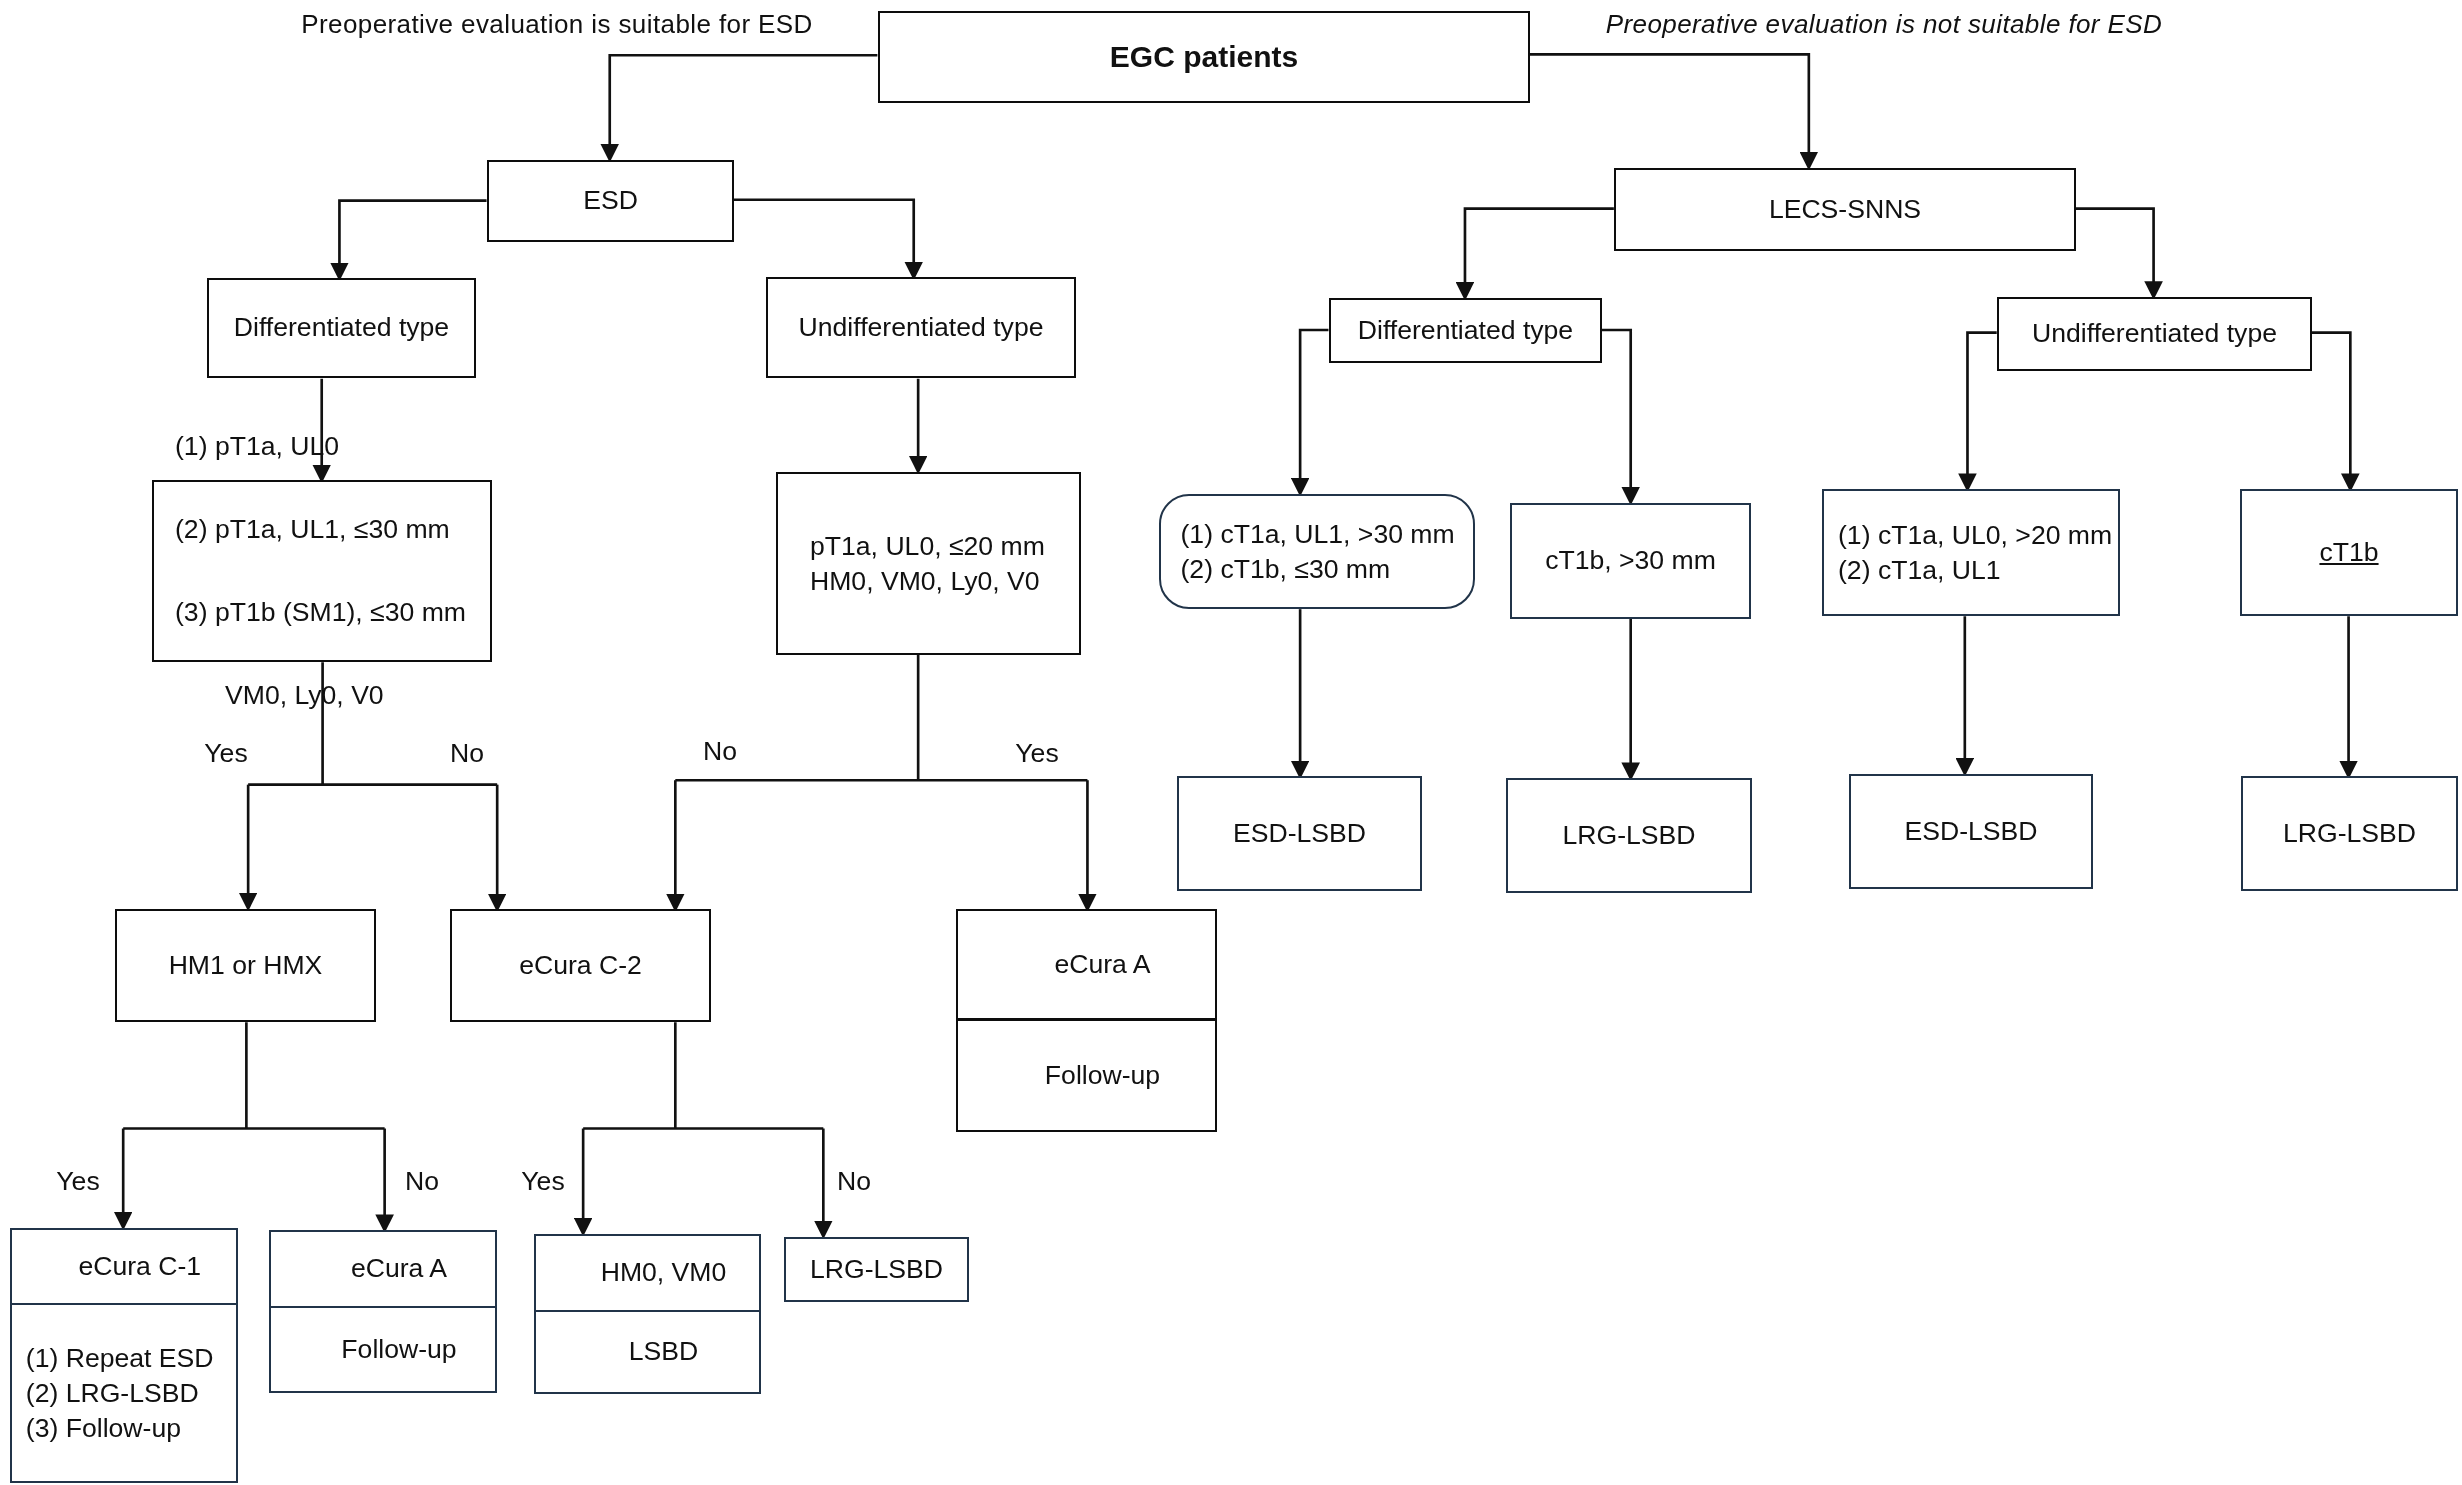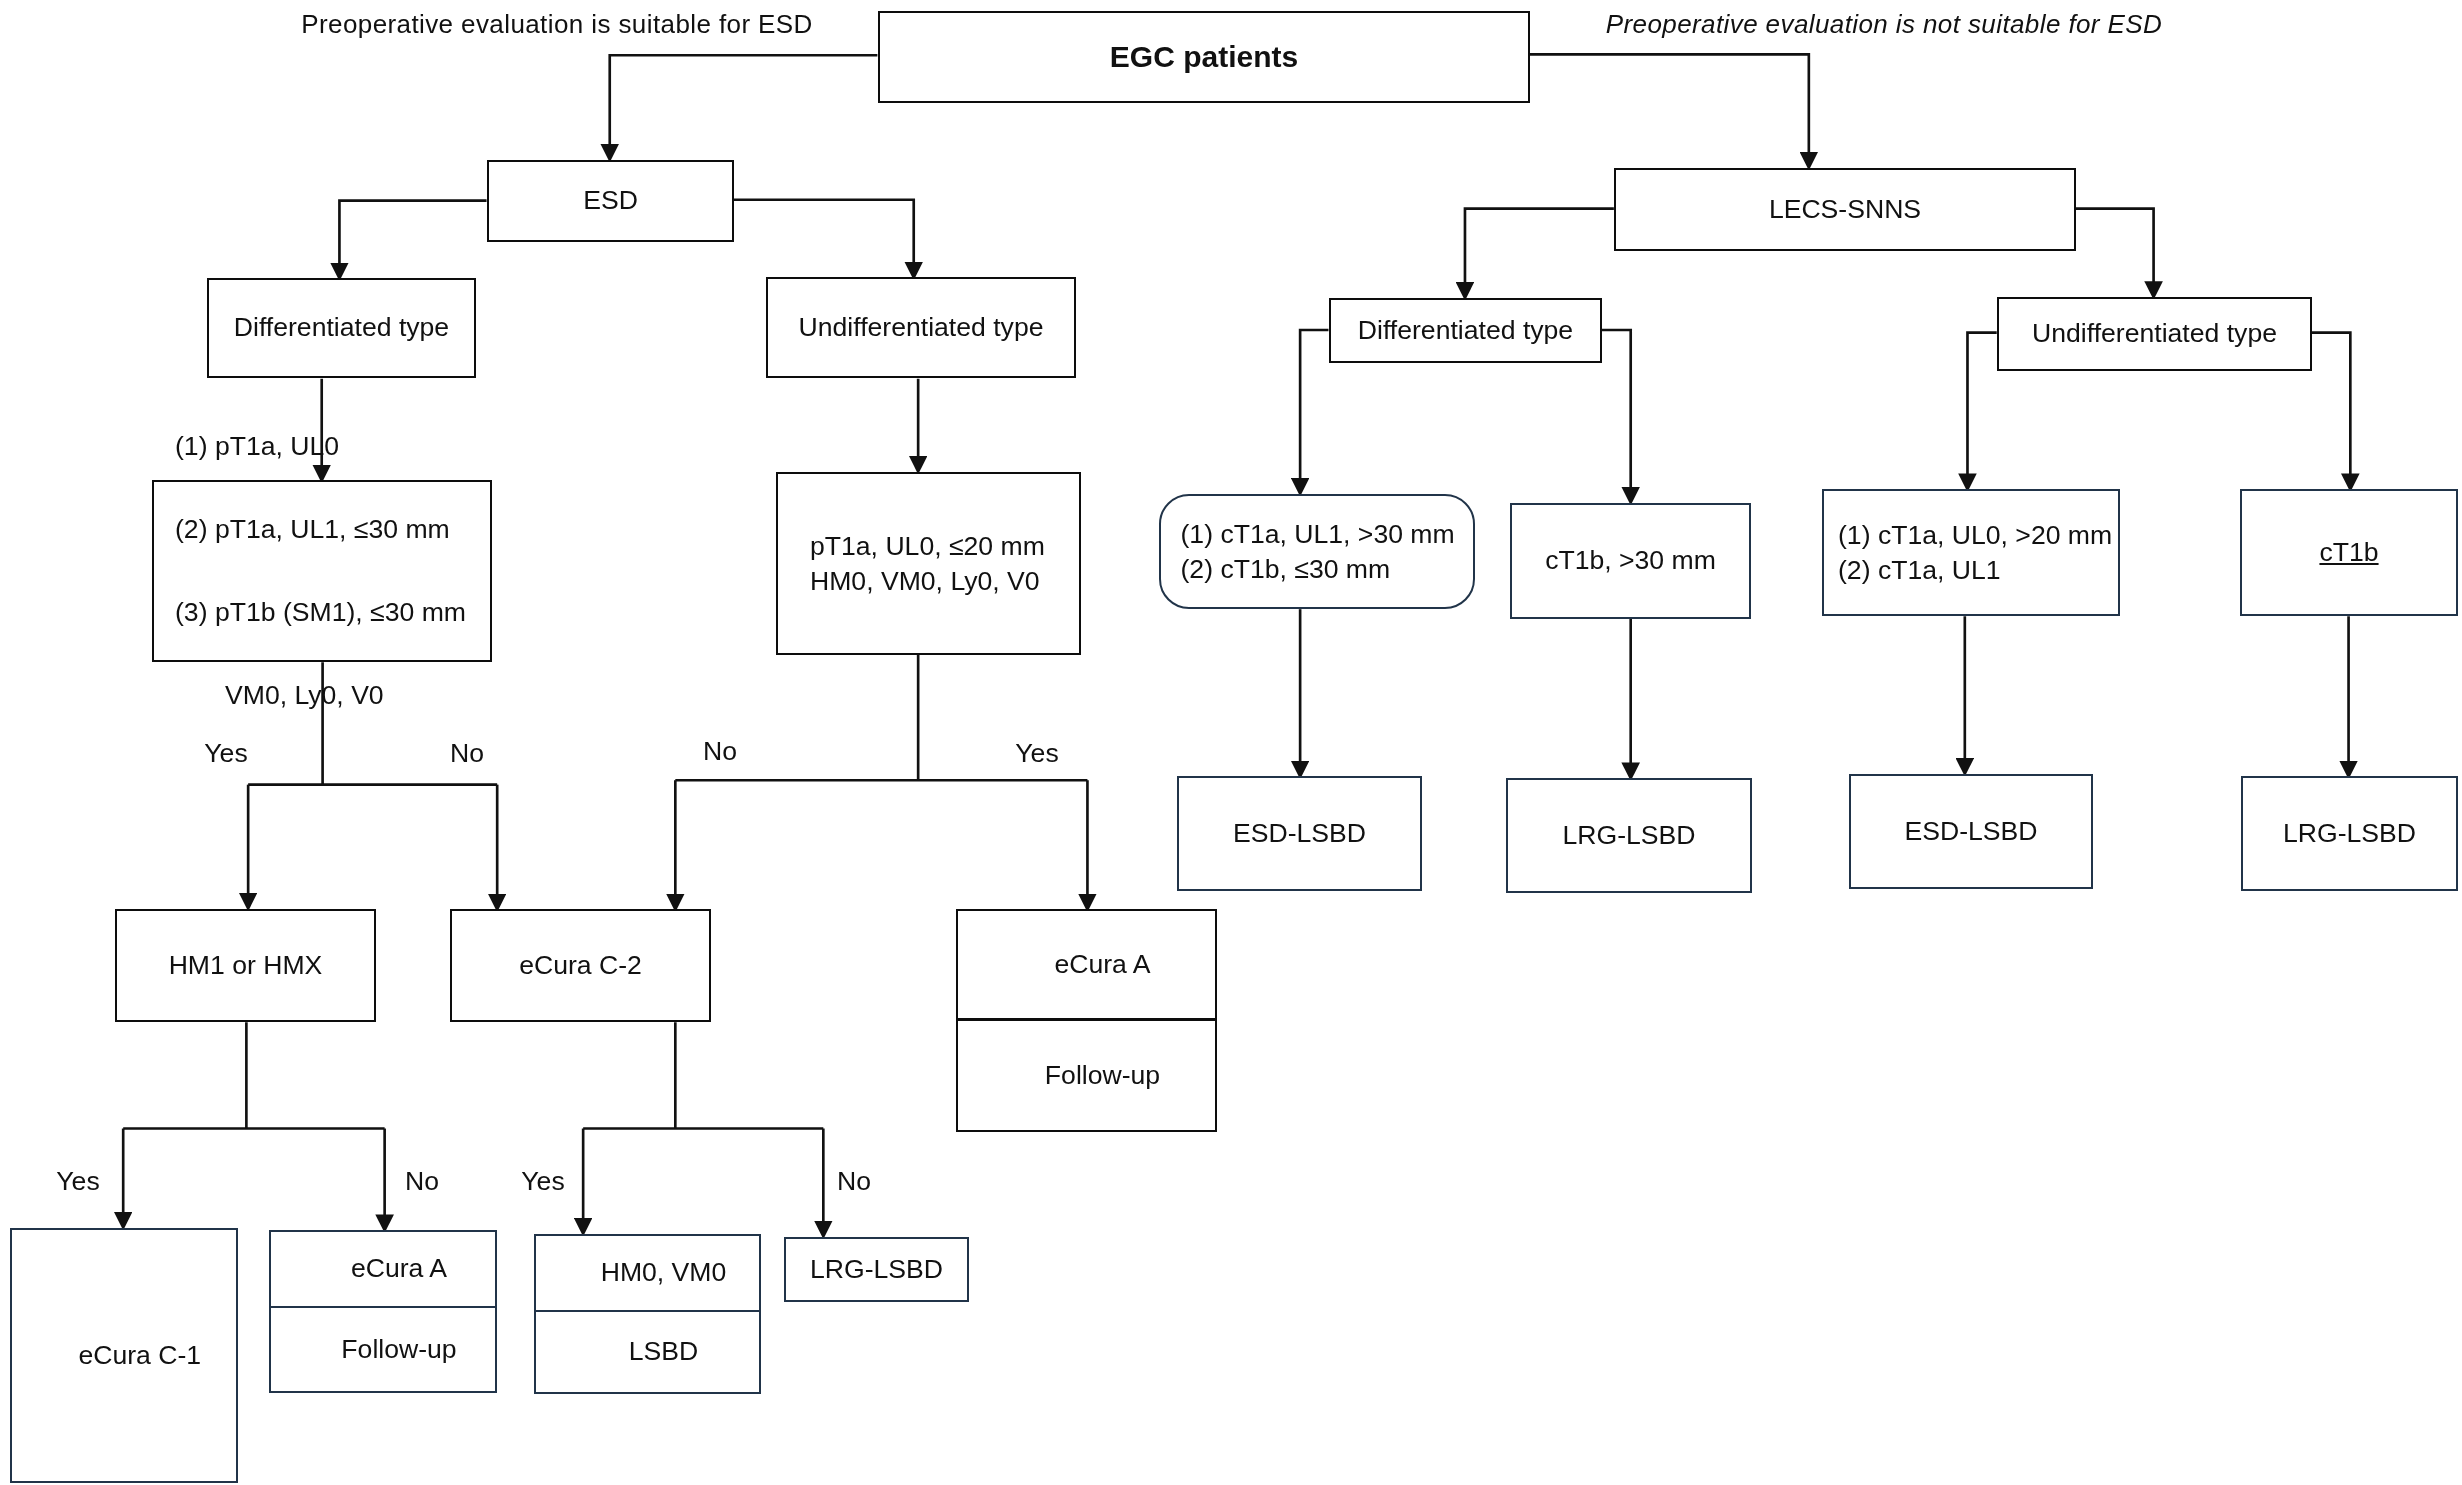--- a/index.html
+++ b/index.html
@@ -198,20 +198,25 @@
 <div class="box" id="hm1">HM1 or HMX</div>
 <div class="box" id="ecura-c2">eCura C-2</div>
 
 <div class="box split" id="ecura-a1">
   <div class="cell cell1">eCura A</div>
   <div class="cell cell2">Follow-up</div>
 </div>
 
 <div class="box split navy" id="ecura-c1">
   <div class="cell cell1">eCura C-1</div>
+  <div class="cell cell2 actions">
+    <span class="ln">(1) Repeat ESD</span>
+    <span class="ln">(2) LRG-LSBD</span>
+    <span class="ln">(3) Follow-up</span>
+  </div>
 </div>
 
 <div class="box split navy" id="ecura-a2">
   <div class="cell cell1">eCura A</div>
   <div class="cell cell2">Follow-up</div>
 </div>
 
 <div class="box split navy" id="hm0">
   <div class="cell cell1">HM0, VM0</div>
   <div class="cell cell2">LSBD</div>

